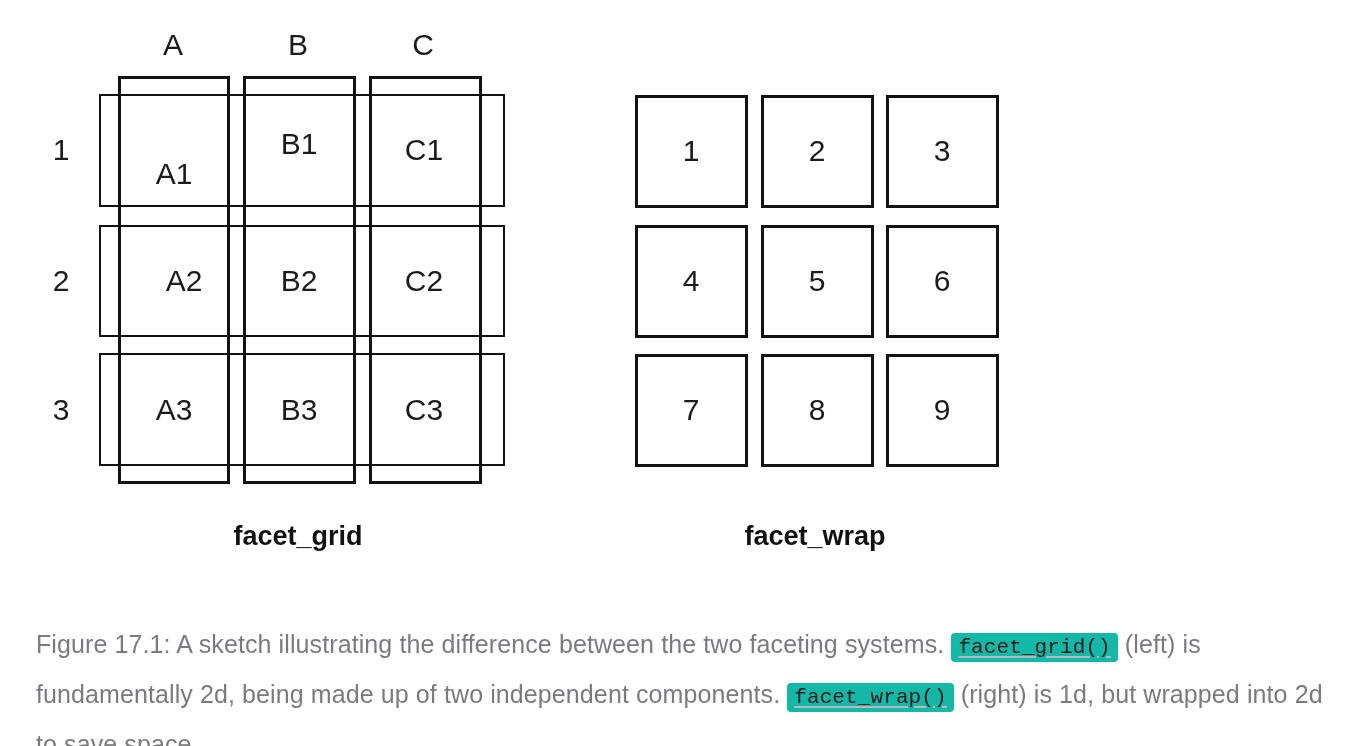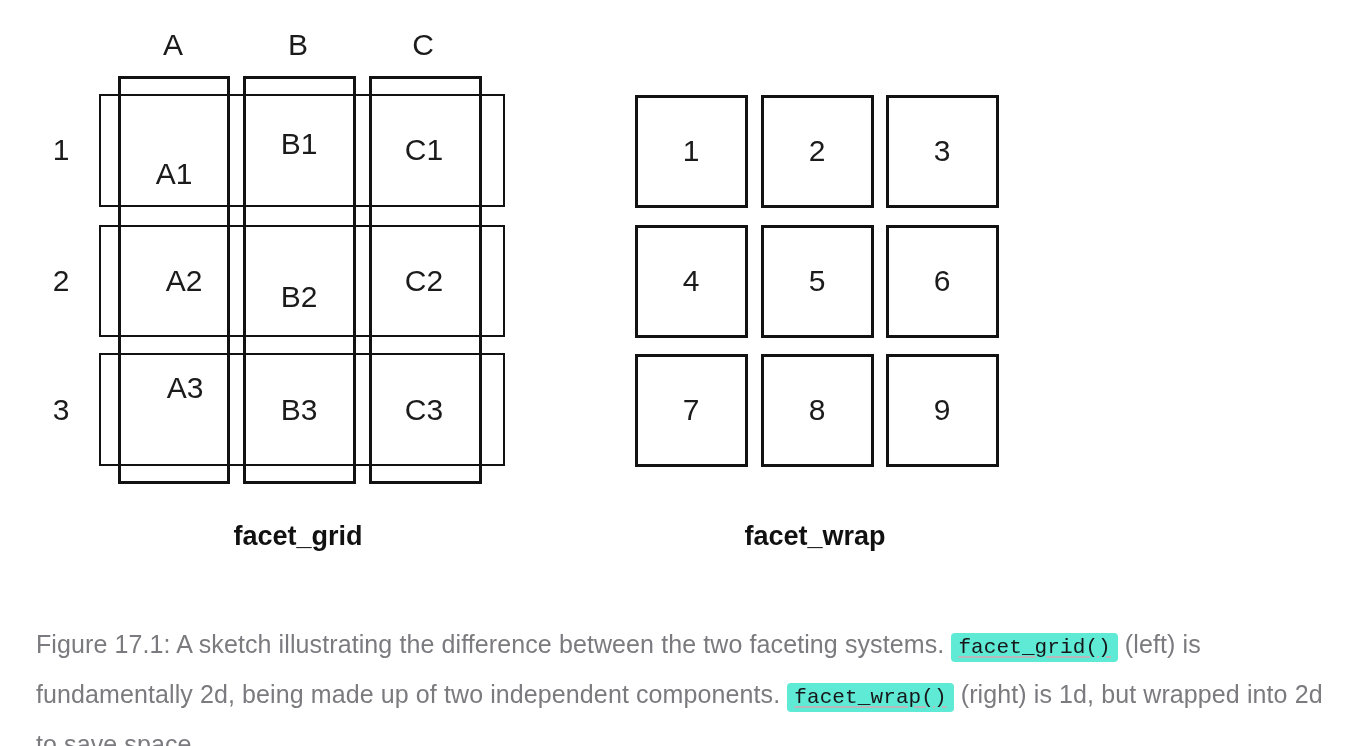--- a/index.html
+++ b/index.html
@@ -85,21 +85,21 @@
     width: 1290px;
     font-size: 25px;
     line-height: 46px;
     color: #7b7b7f;
     letter-spacing: 0.1px;
   }
   #caption .code {
     font-family: "Liberation Mono", "DejaVu Sans Mono", monospace;
     font-size: 21px;
     color: #17171a;
-    background: #5eead4;
+    background: #14b8a6;
     border-radius: 4px;
     padding: 3px 7px 3px 7px;
     text-decoration: underline;
     text-underline-offset: 3px;
     text-decoration-color: #b9b9bd;
     white-space: nowrap;
   }
 </style>
 </head>
 <body>
@@ -124,24 +124,24 @@
 
       <div class="rect thin" style="left:99px; top:94px; width:406px; height:113px;"></div>
       <div class="rect thin" style="left:99px; top:225px; width:406px; height:112px;"></div>
       <div class="rect thin" style="left:99px; top:353px; width:406px; height:113px;"></div>
 
       <div class="cell-label" style="left:174px; top:150px;margin-top:24px;">A1</div>
       <div class="cell-label" style="left:299px; top:144px;">B1</div>
       <div class="cell-label" style="left:424px; top:150px;">C1</div>
 
       <div class="cell-label" style="left:184px; top:281px;">A2</div>
-      <div class="cell-label" style="left:299px; top:297px;">B2</div>
+      <div class="cell-label" style="left:299px; top:281px;">B2</div>
       <div class="cell-label" style="left:424px; top:281px;">C2</div>
 
-      <div class="cell-label" style="left:174px; top:388px;margin-left:11px;">A3</div>
+      <div class="cell-label" style="left:174px; top:410px;">A3</div>
       <div class="cell-label" style="left:299px; top:410px;">B3</div>
       <div class="cell-label" style="left:424px; top:410px;text-align:right;">C3</div>
 
       <div class="sketch-caption" style="left:298px; top:523px;text-align:center;">facet_grid</div>
     </div>
 
     <div>
 
       <div class="rect" style="left:635px; top:95px; width:113px; height:113px;"></div>
       <div class="rect" style="left:761px; top:95px; width:113px; height:113px;"></div>

